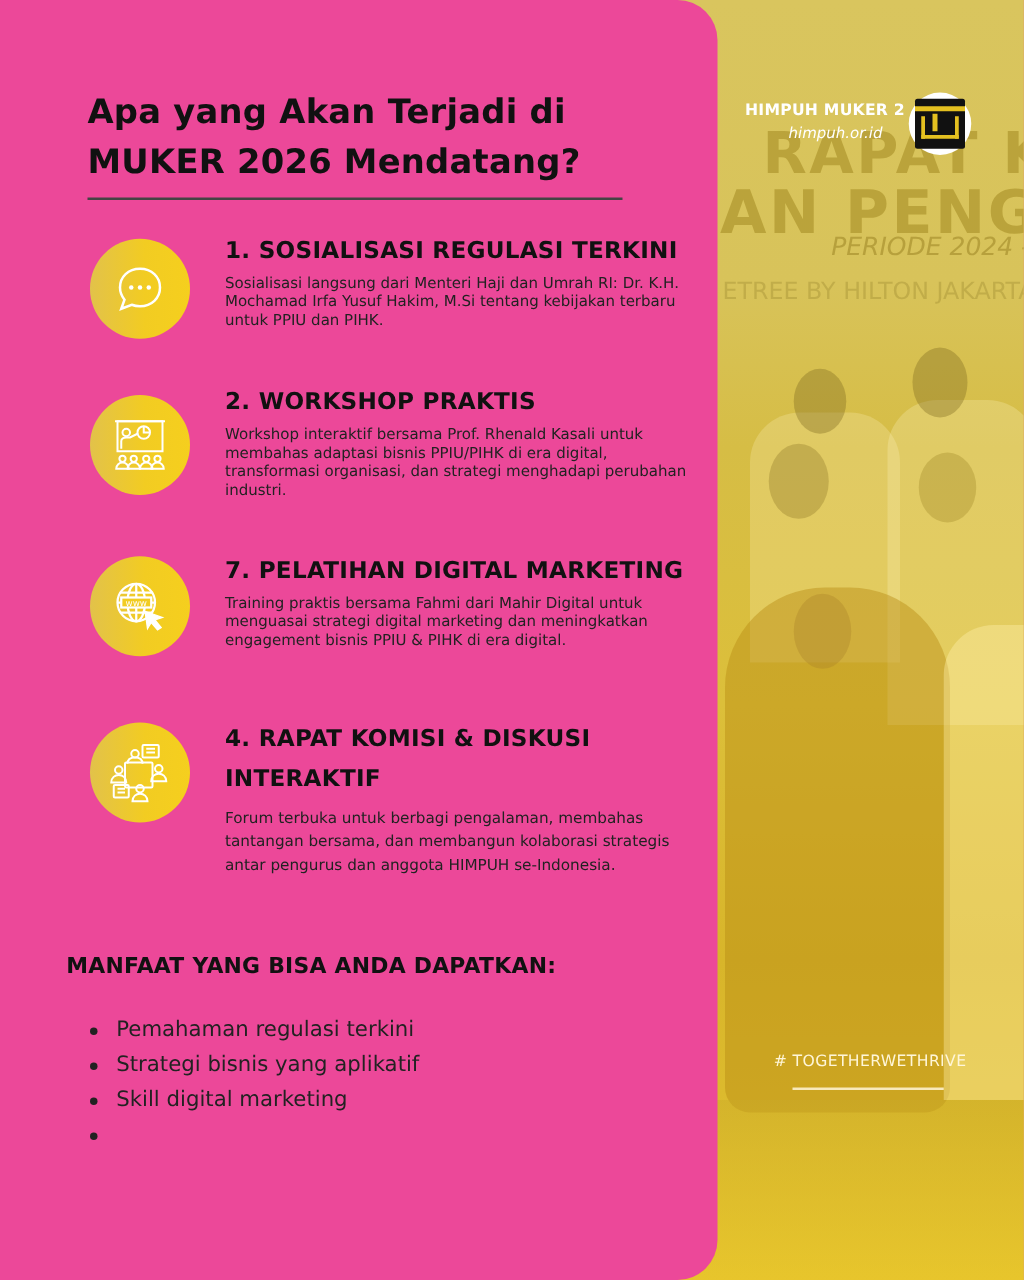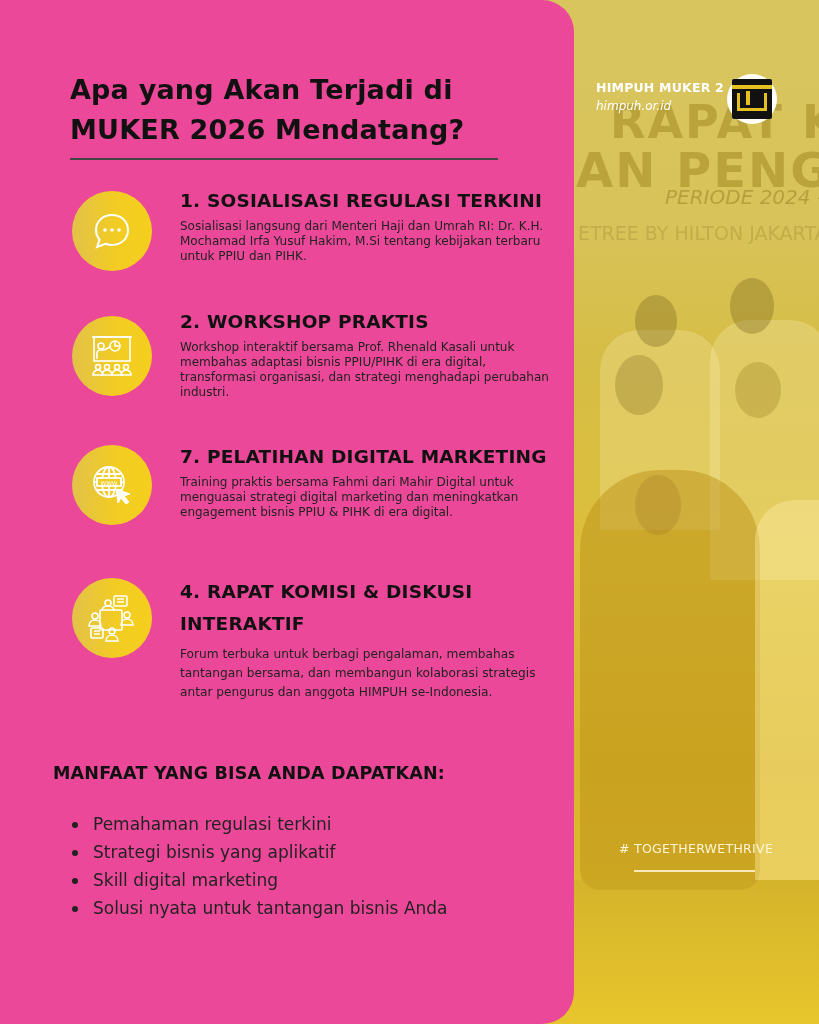--- a/index.html
+++ b/index.html
@@ -31,21 +31,21 @@
   .f3 { left: 75px; top: 355px; width: 48px; height: 60px; background: rgba(130,105,30,0.3); }
   .f4 { left: 195px; top: 362px; width: 46px; height: 56px; background: rgba(150,125,30,0.3); }
   .body1 { position: absolute; left: 60px; top: 330px; width: 120px; height: 200px; border-radius: 40px 40px 0 0; background: rgba(255,245,190,0.25); }
   .body2 { position: absolute; left: 170px; top: 320px; width: 120px; height: 260px; border-radius: 40px 40px 0 0; background: rgba(255,248,200,0.25); }
   .robe { position: absolute; left: 40px; top: 470px; width: 180px; height: 420px; border-radius: 80px 80px 20px 20px; background: rgba(185,140,20,0.45); }
   .robeface { position: absolute; left: 95px; top: 475px; width: 46px; height: 60px; border-radius: 50%; background: rgba(170,130,40,0.35); }
   .lady2 { position: absolute; left: 215px; top: 500px; width: 80px; height: 380px; border-radius: 40px 0 0 0; background: rgba(255,240,170,0.4); }
   .floor { position: absolute; left: 0; top: 880px; width: 279px; height: 144px; background: linear-gradient(180deg, rgba(200,170,40,0.4), rgba(235,200,40,0.6)); }
 
   
-  .brand { position: absolute; left: 596px; top: 80px; width: 124px; }
+  .brand { position: absolute; left: 596px; top: 80px; text-align: right; width: 124px; }
   .brand-title { color: #ffffff; font-weight: bold; font-size: 12.5px; letter-spacing: 0.2px; white-space: nowrap; }
   .brand-url { color: #ffffff; font-style: italic; font-size: 12px; margin-top: 4px; margin-right: 14px; }
   .logo {
     position: absolute; left: 727px; top: 74px; width: 50px; height: 50px; border-radius: 50%;
     background: #ffffff; display: flex; align-items: center; justify-content: center;
   }
   .logo-inner { width: 40px; height: 40px; background: #111; border-radius: 2px; position: relative; overflow: hidden; }
   .logo-inner .band { position: absolute; left: 0; right: 0; top: 6px; height: 4px; background: #e4c020; }
   .logo-inner .mark { position: absolute; left: 5px; top: 14px; width: 30px; height: 18px; border: 3px solid #e4c020; border-top: none; }
   .logo-inner .mark2 { position: absolute; left: 14px; top: 12px; width: 4px; height: 14px; background: #e4c020; }
@@ -196,15 +196,15 @@
     </div>
     <div class="item-title wrap" style="top:576px">4. RAPAT KOMISI &amp; DISKUSI INTERAKTIF</div>
     <div class="item-desc small" style="top:645px">Forum terbuka untuk berbagi pengalaman, membahas tantangan bersama, dan membangun kolaborasi strategis antar pengurus dan anggota HIMPUH se-Indonesia.</div>
   </div>
 
   <div class="benefits-title">MANFAAT YANG BISA ANDA DAPATKAN:</div>
   <ul class="benefits">
     <li><span class="dot"></span><span>Pemahaman regulasi terkini</span></li>
     <li><span class="dot"></span><span>Strategi bisnis yang aplikatif</span></li>
     <li><span class="dot"></span><span>Skill digital marketing</span></li>
-    <li><span class="dot"></span><span>Solusi nyata untuk tantangan bisnis Anda</span></li>
+    <li><span class="dot"></span></li>
   </ul>
 </div>
 
 </body></html>

